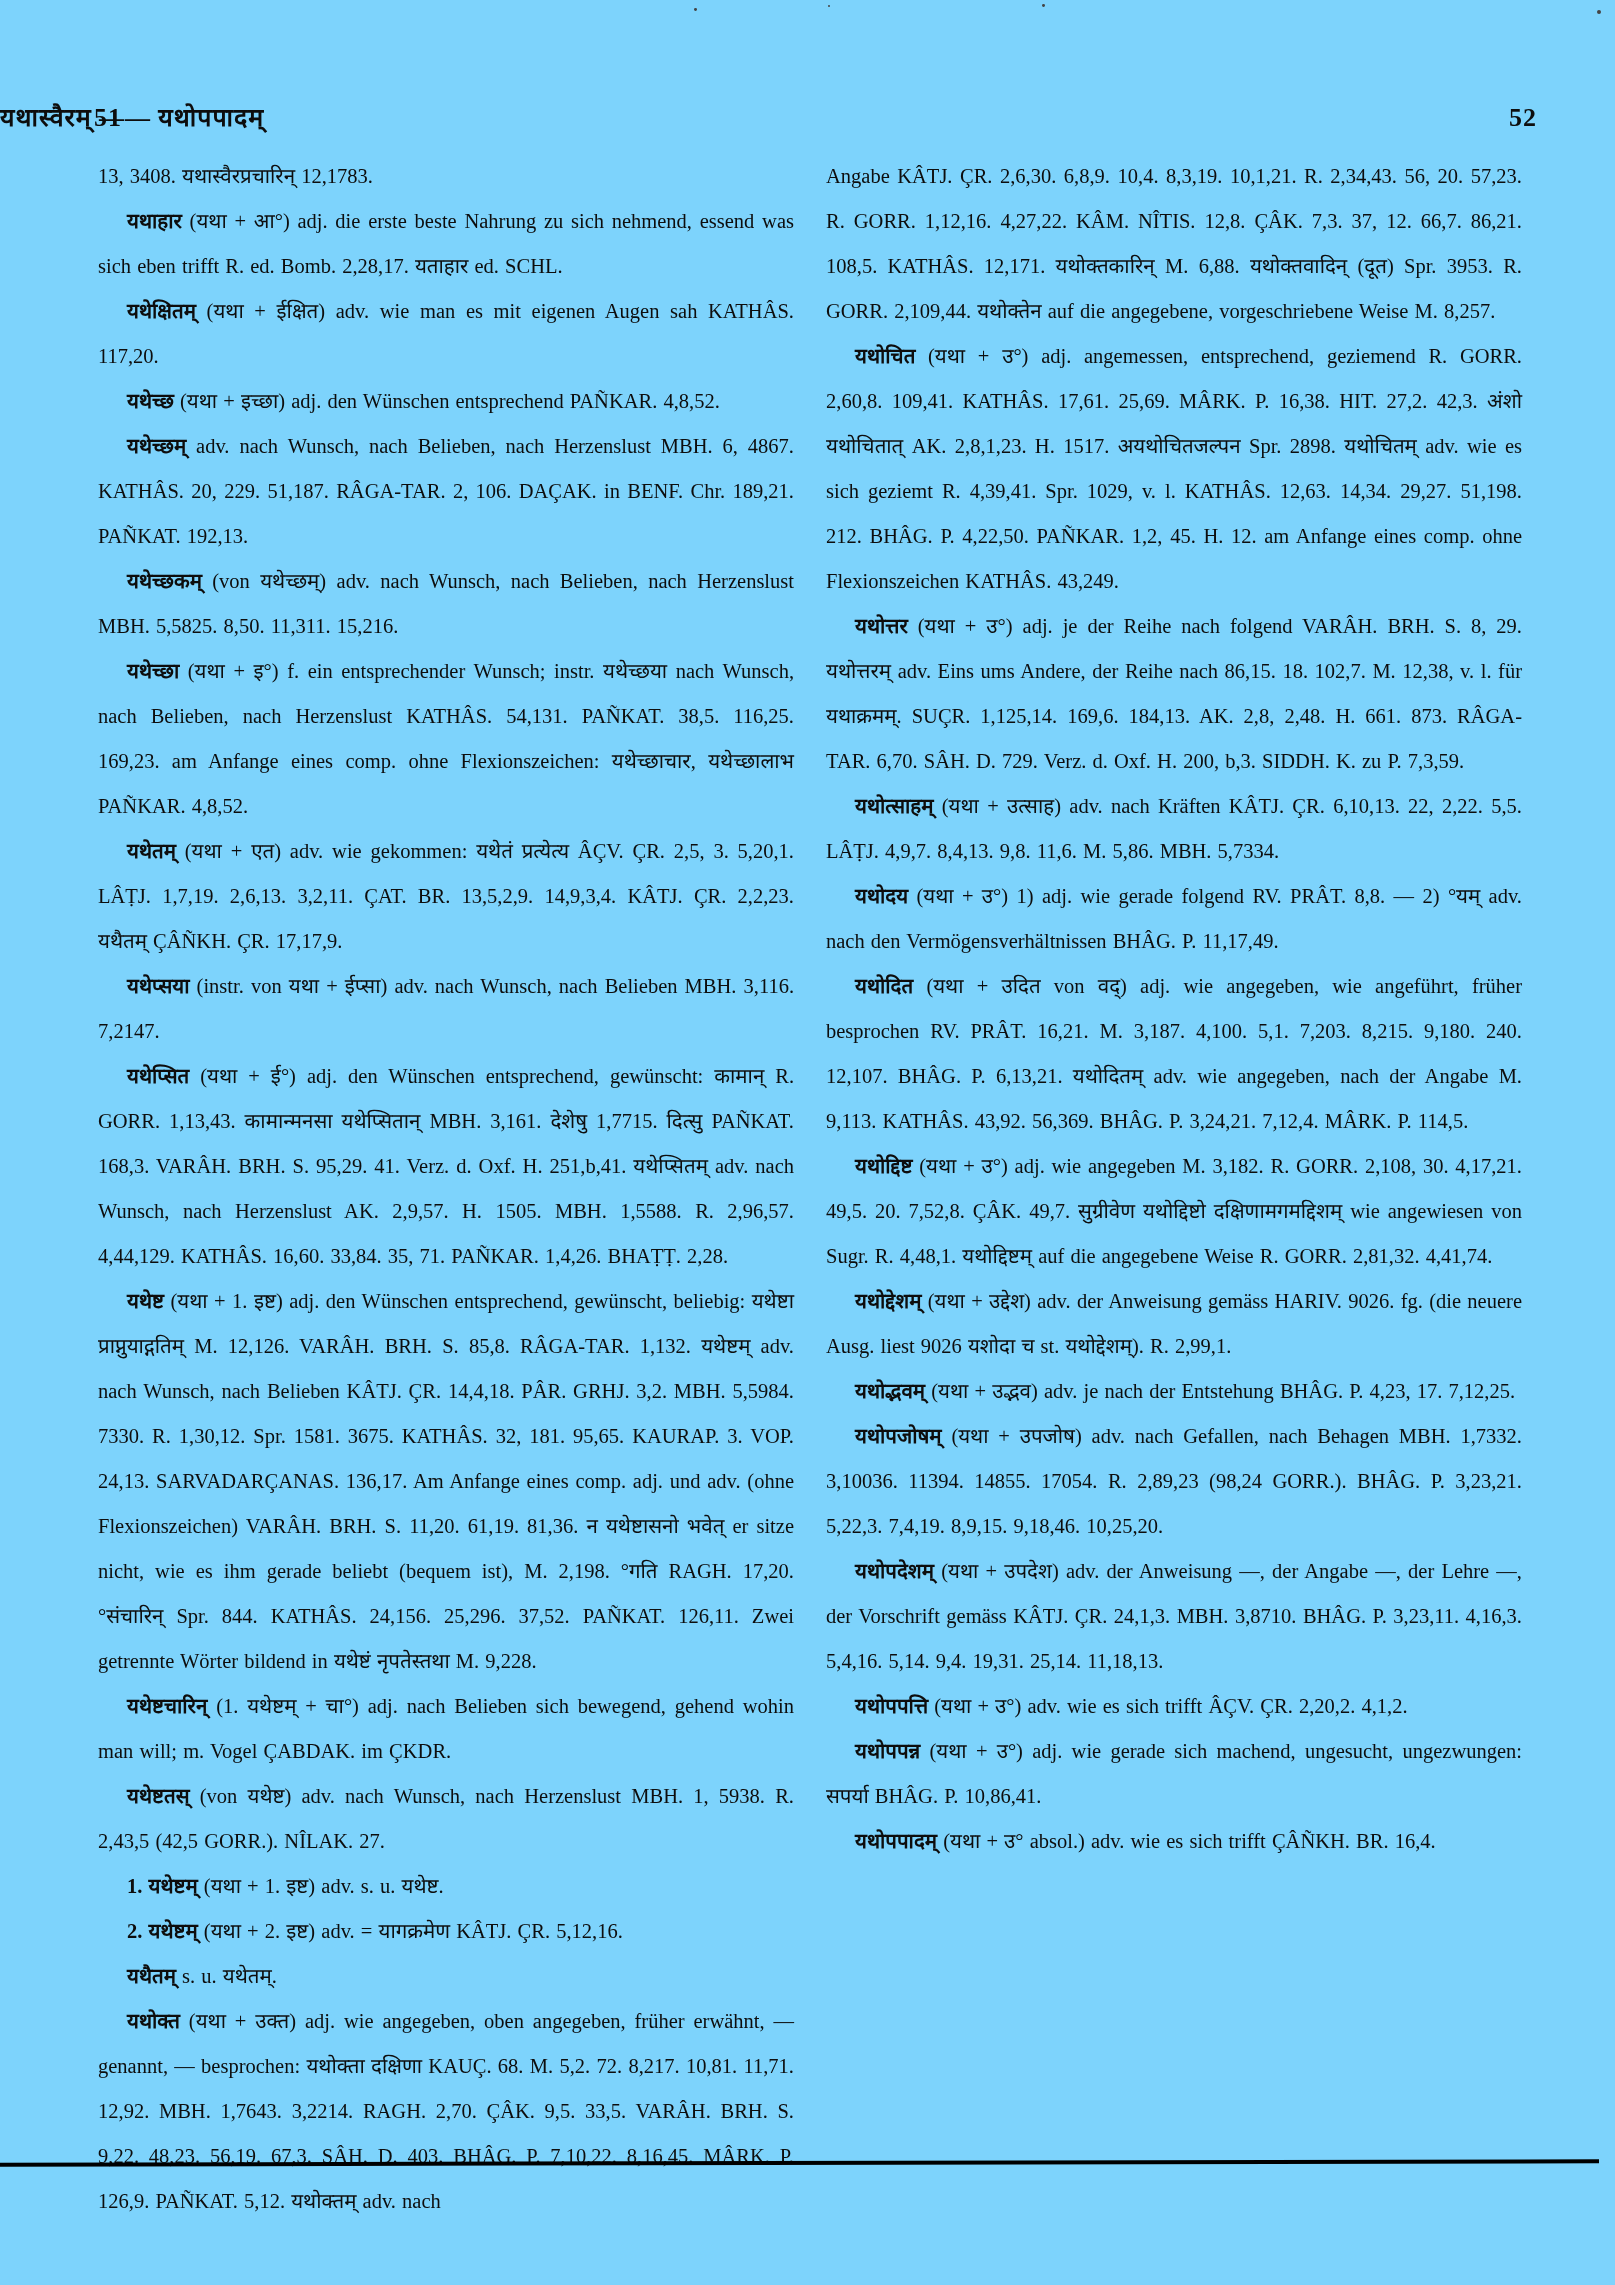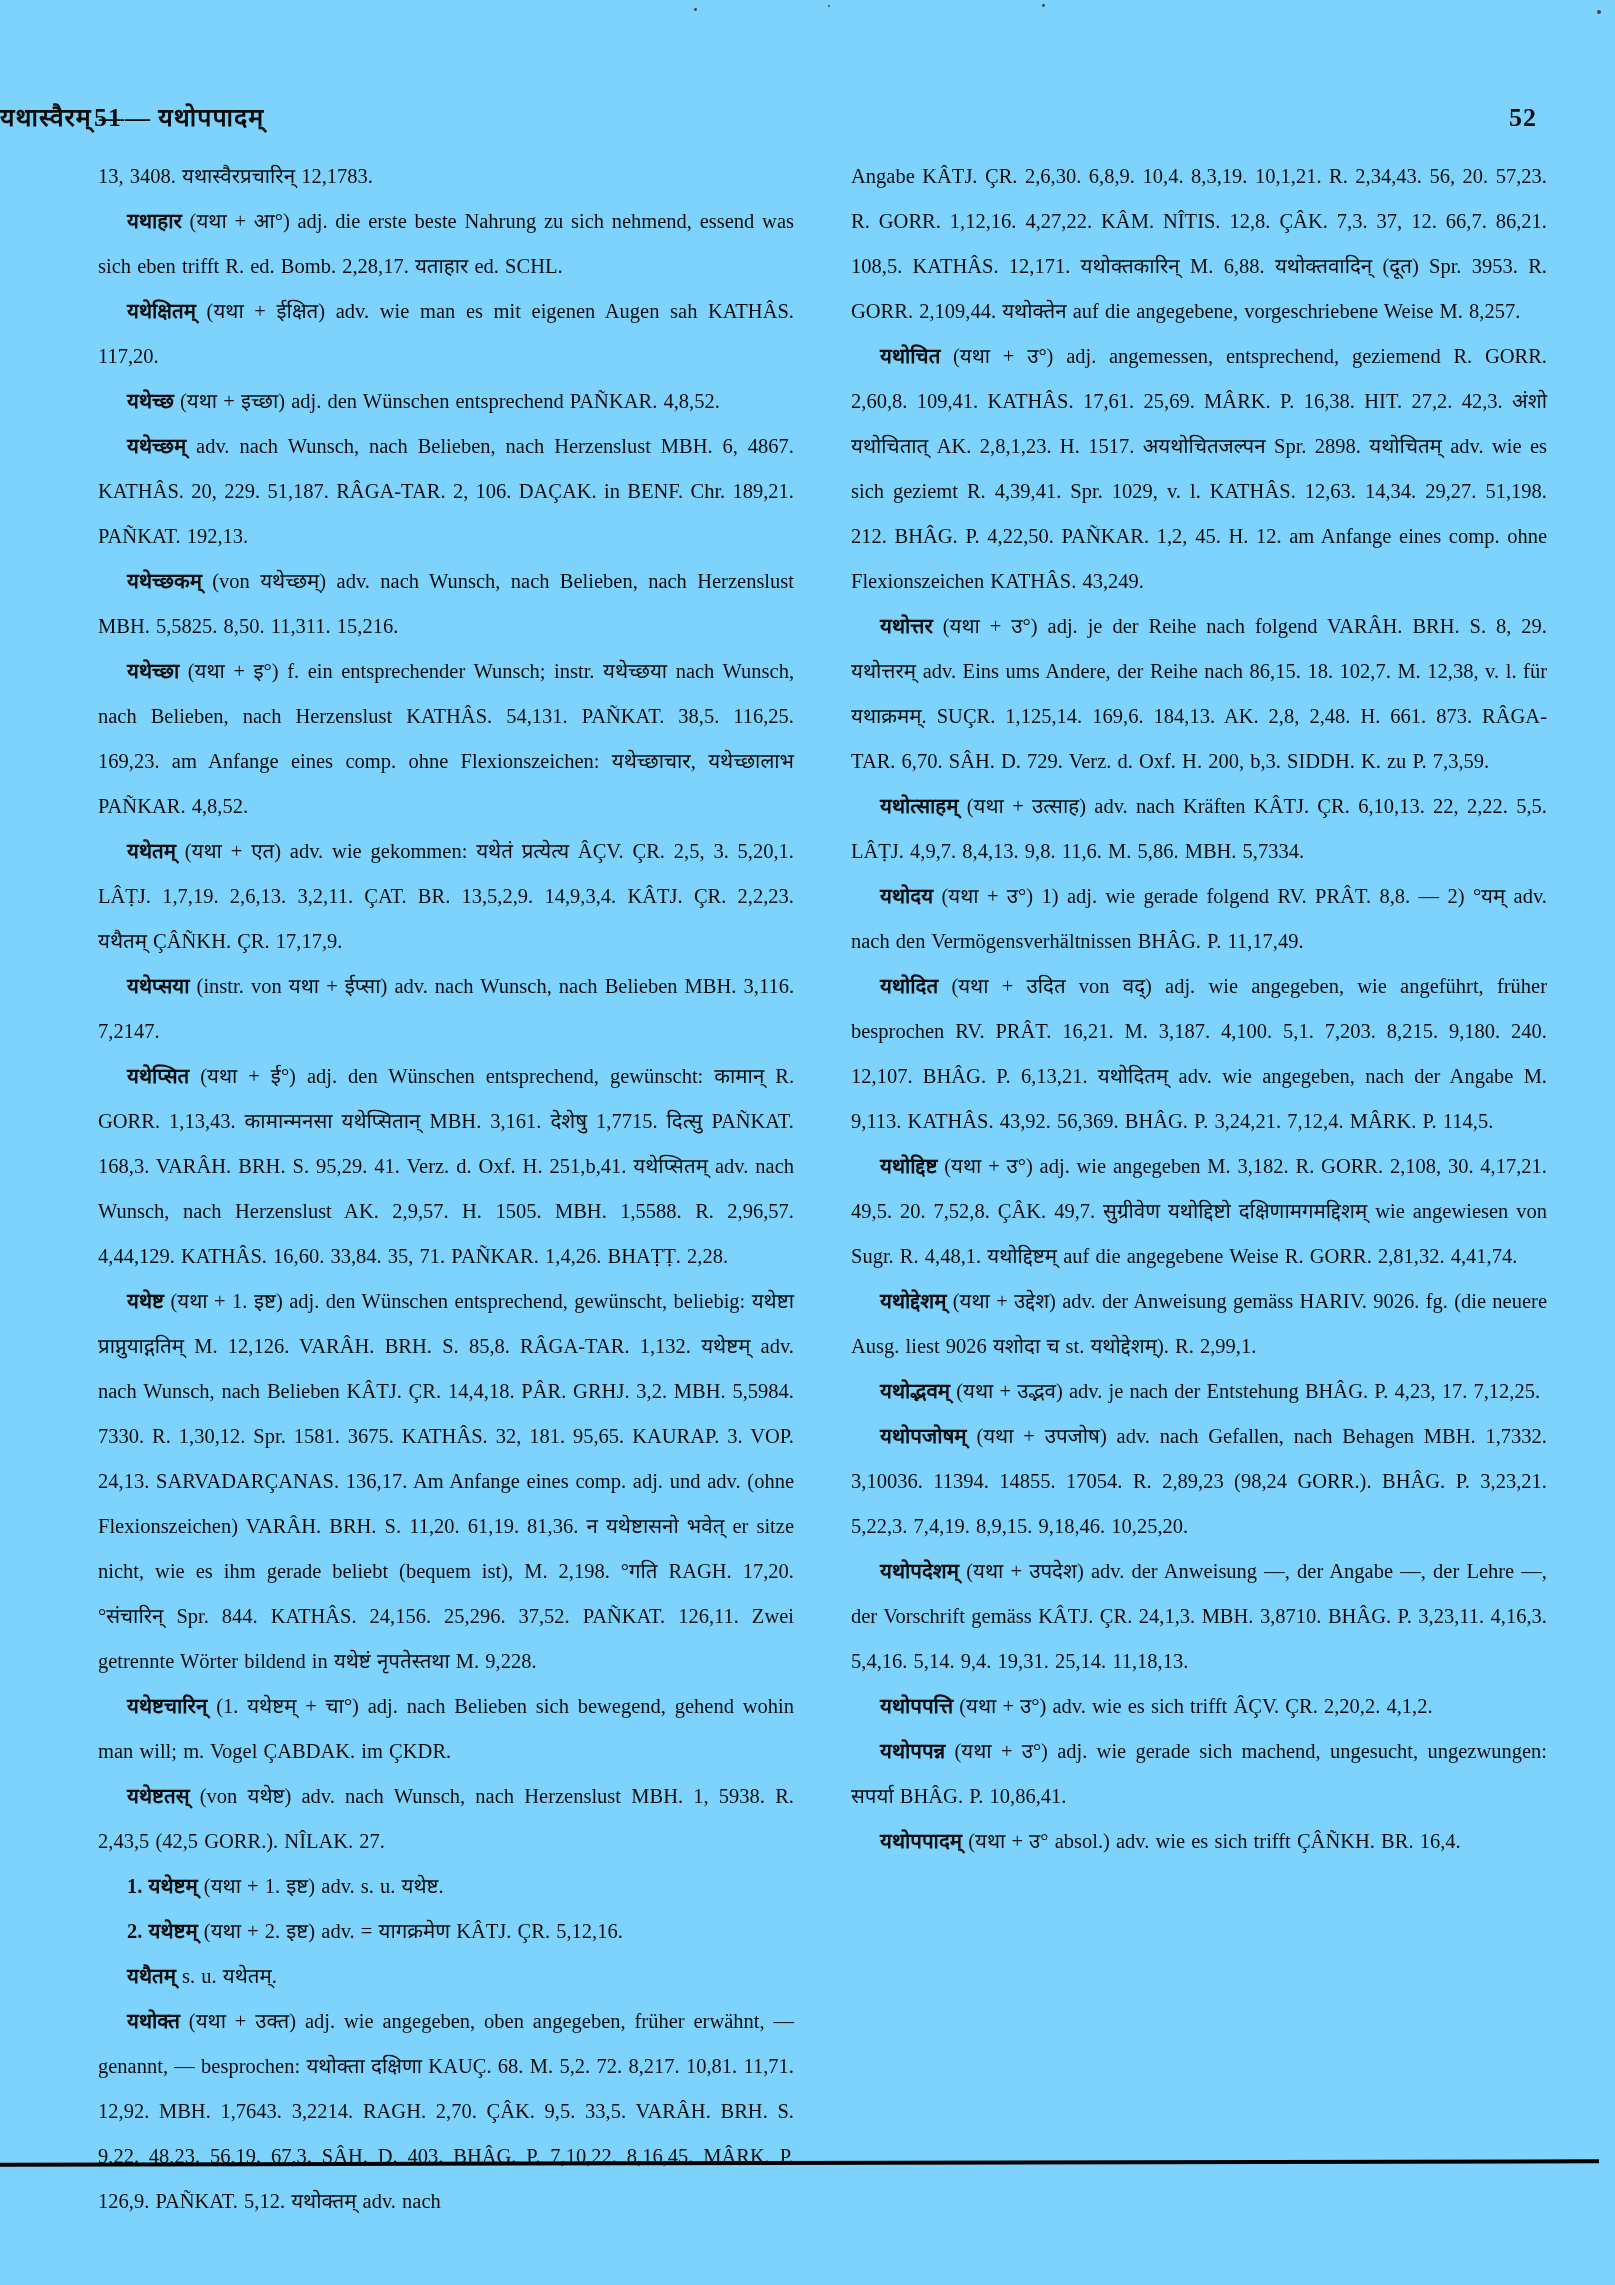--- a/index.html
+++ b/index.html
@@ -40,21 +40,21 @@
     font-size: 25px;
     font-weight: bold;
     letter-spacing: 1px;
     white-space: nowrap;
   }
   .page-body {
     position: absolute;
     top: 154px;
     left: 98px;
     display: flex;
-    gap: 57px;
+    gap: 32px;
   }
   .column {
     width: 696px;
   }
   p.entry {
     margin: 0;
     font-size: 20.5px;
     line-height: 45px;
     text-align: justify;
     text-indent: 29px;

